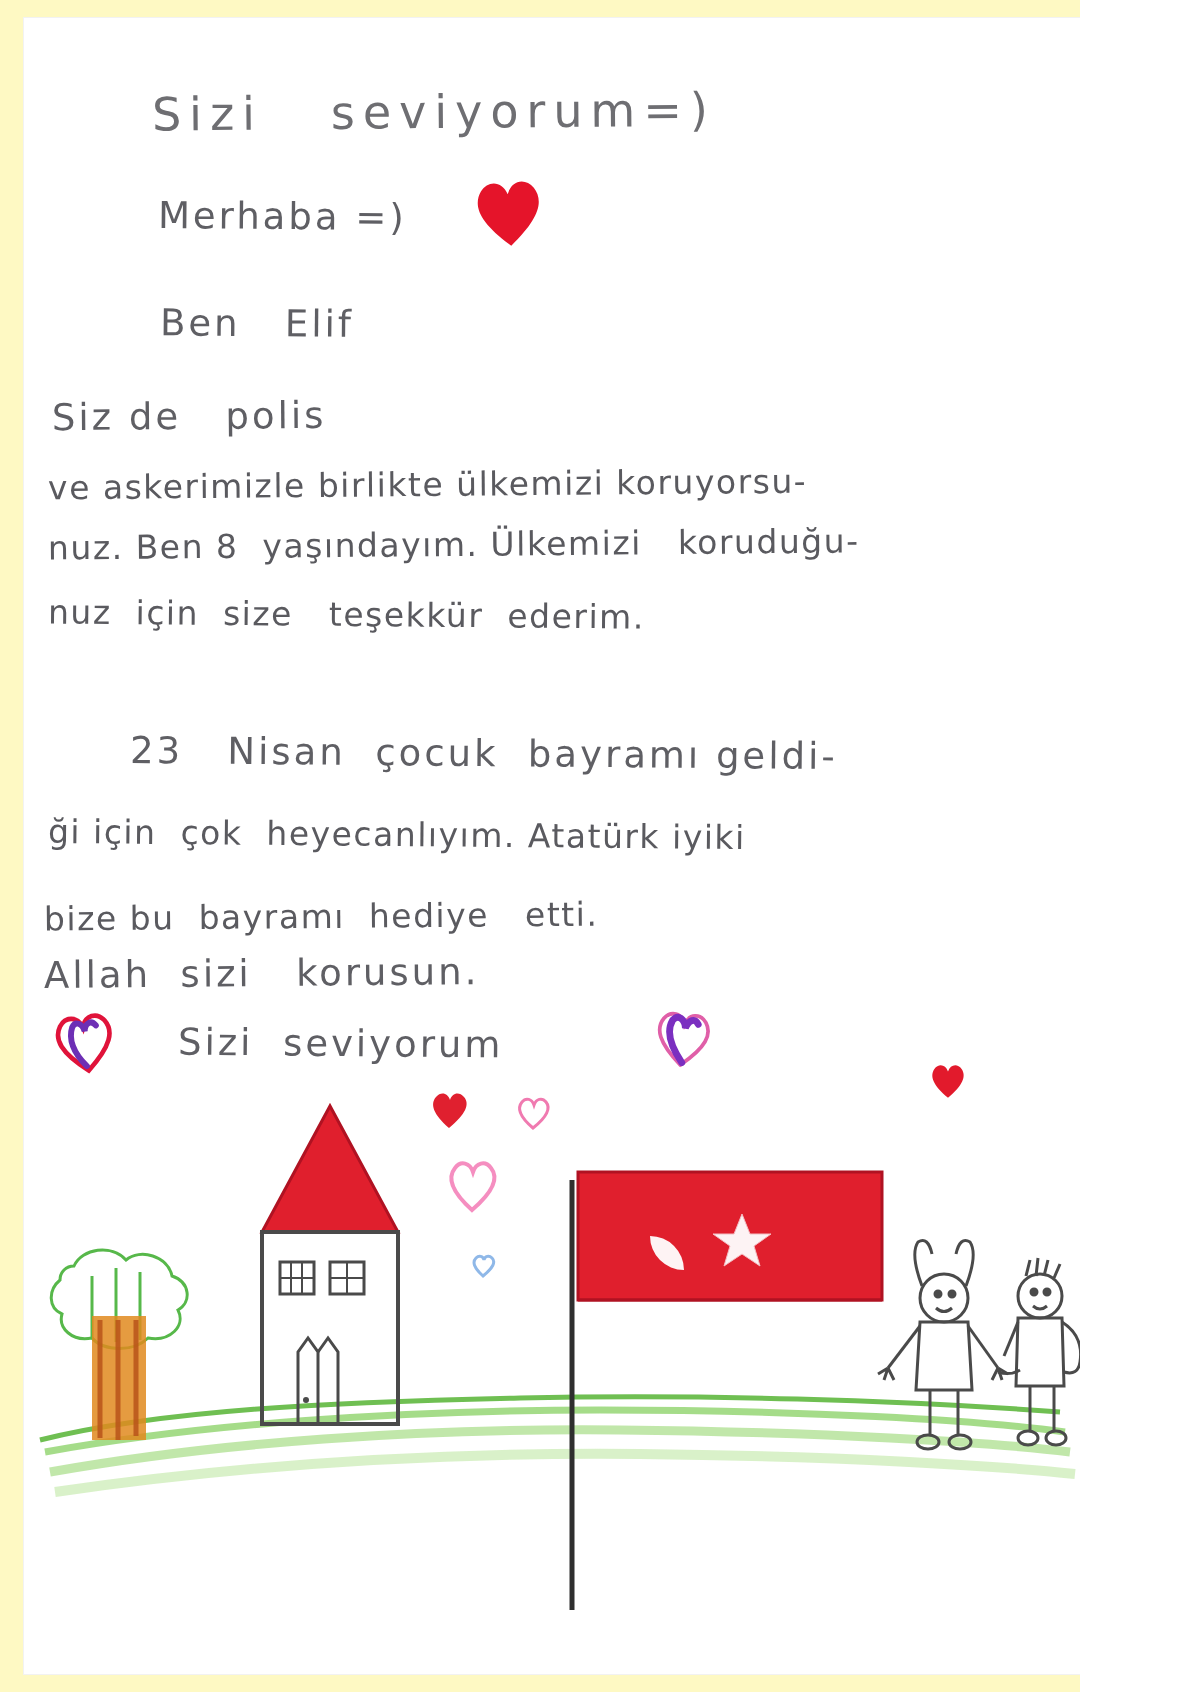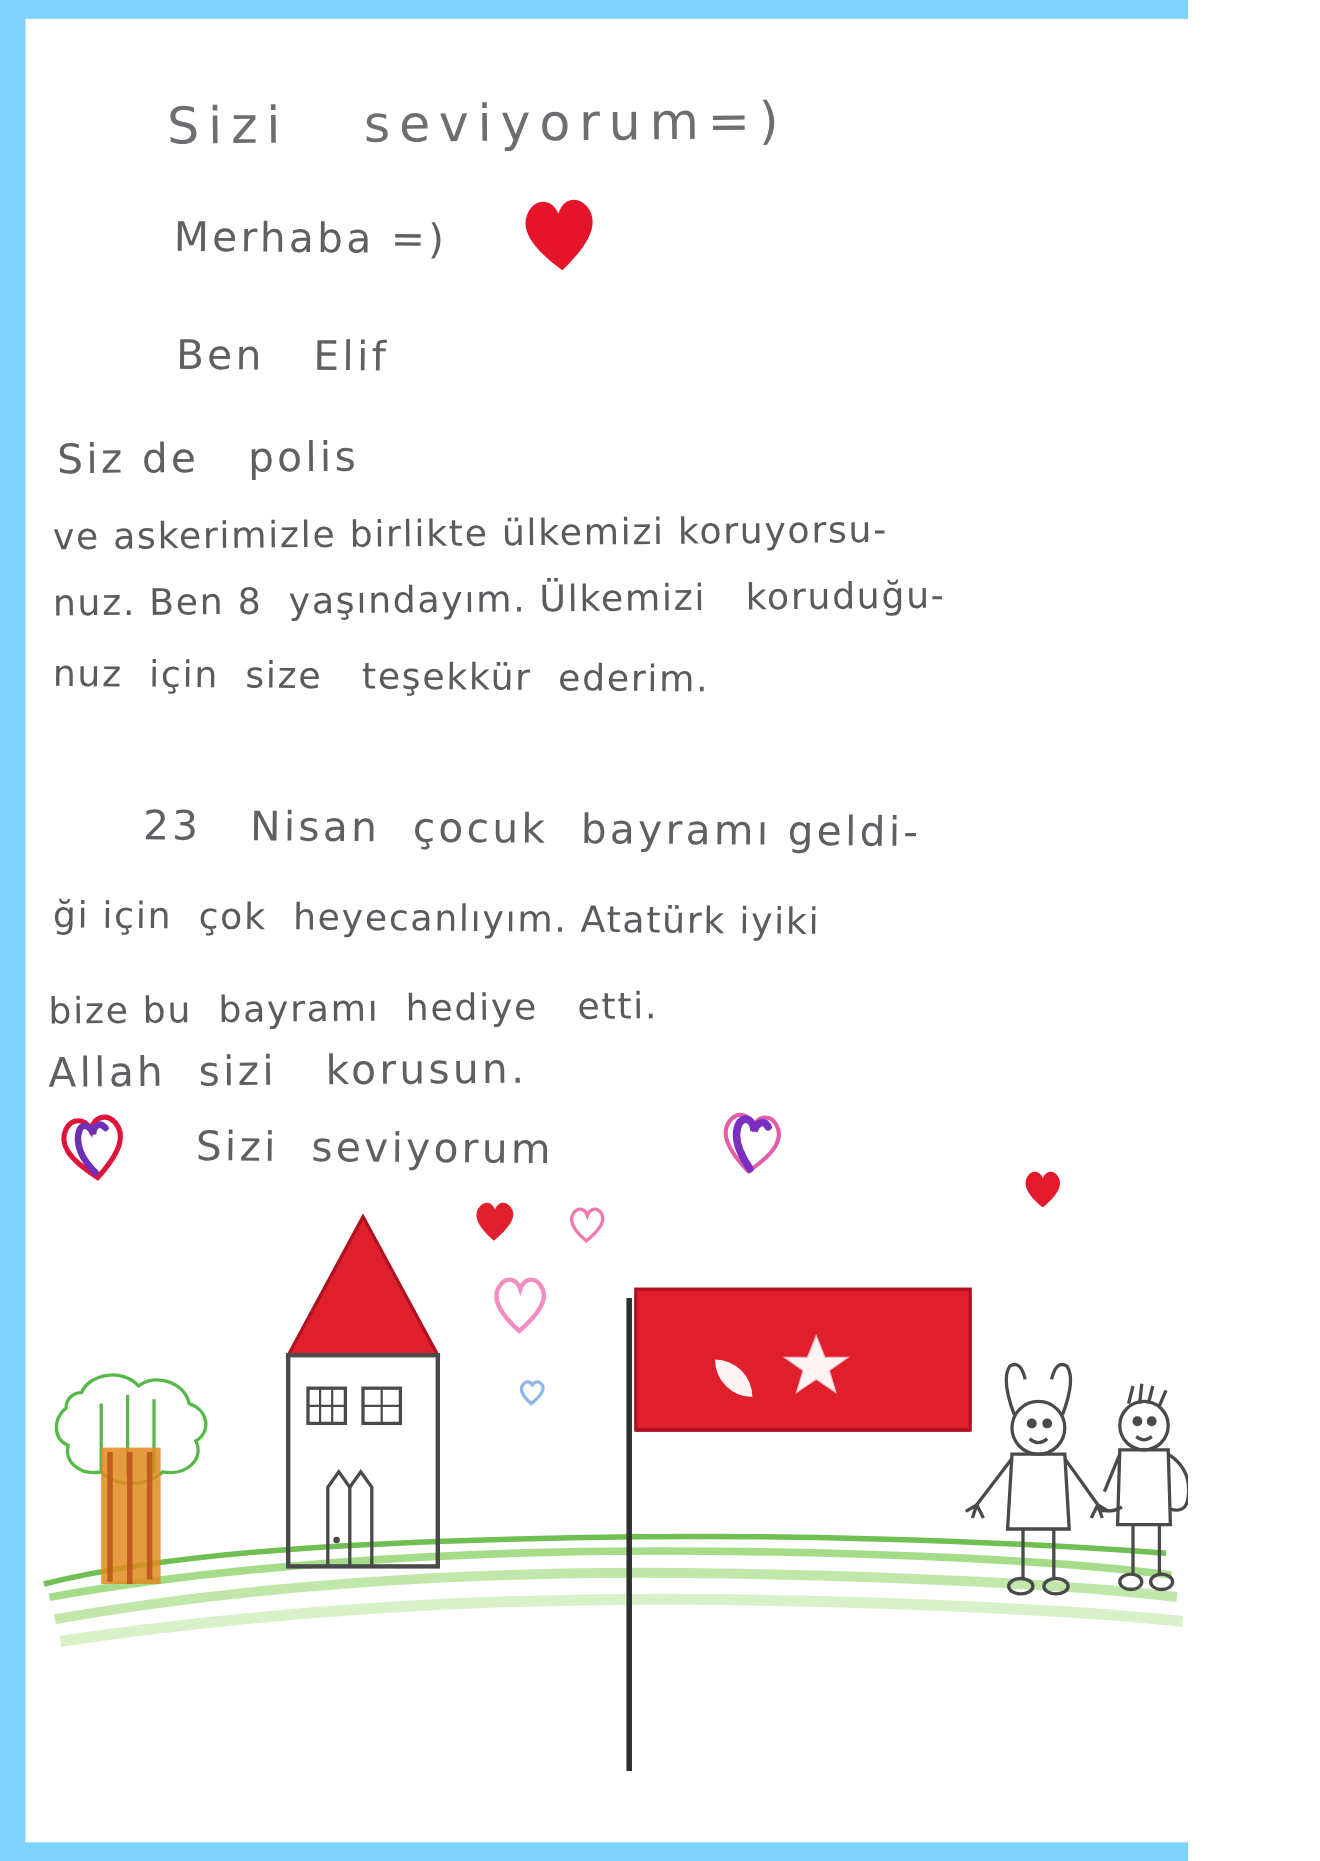--- a/index.html
+++ b/index.html
@@ -10,21 +10,21 @@
   body {
     width: 1200px;
     height: 1692px;
     font-family: "DejaVu Sans", sans-serif;
     overflow: hidden;
   }
   .page {
     position: relative;
     width: 1080px;
     height: 1692px;
-    background: #7dd3fc;
+    background: #fef9c3;
     overflow: hidden;
   }
   
   .paper-edge {
     position: absolute;
     left: 24px; top: 18px;
     width: 1152px; height: 1656px;
     background: #ffffff;
     box-shadow: 0 0 0 1px #f2f2f2;
   }

